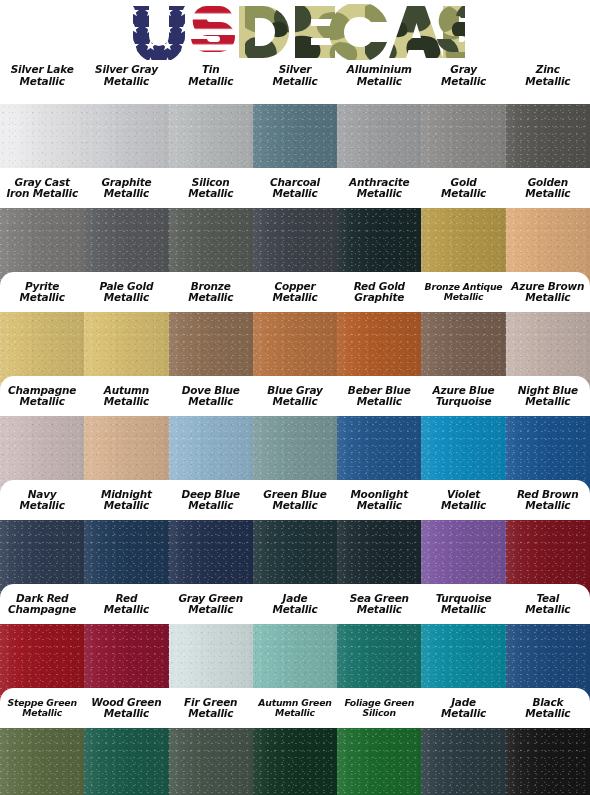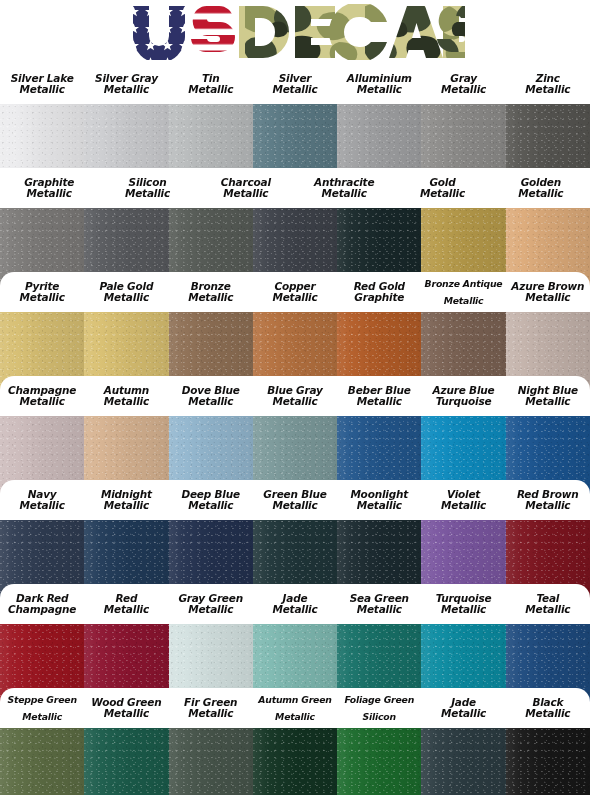--- a/index.html
+++ b/index.html
@@ -101,37 +101,36 @@
   }
   .row:first-child .label-band { border-radius: 0; }
 
   
   .top-label-band {
     position: relative;
     width: 590px;
     height: 40px;
     background: #ffffff;
     display: flex;
-    align-items: center;
   }
 
   .label {
     flex: 1 1 0;
     text-align: center;
     font-family: "DejaVu Sans", sans-serif;
     font-weight: 700;
     font-style: italic;
     font-size: 10.5px;
     line-height: 11.5px;
     color: #100f0f;
     letter-spacing: -.2px;
     padding: 0 1px;
     white-space: pre-line;
   }
-  .label.small { font-size: 9.3px; line-height: 17px; }
+  .label.small { font-size: 9.3px; line-height: 10px; }
 </style>
 </head>
 <body>
 
 <div id="page">
 
   <div class="header">
     <svg class="logo-svg" width="340" height="56" viewBox="0 0 340 56" aria-label="US DECALS">
       <defs>
 
@@ -202,20 +201,22 @@
         <div class="swatches">
           <div class="swatch" title="Silver Lake Metallic" style="background: rgb(236, 236, 238);"></div>
           <div class="swatch" title="Silver Gray Metallic" style="background: rgb(205, 206, 209);"></div>
           <div class="swatch" title="Tin Metallic" style="background: rgb(185, 188, 189);"></div>
           <div class="swatch" title="Silver Metallic" style="background: rgb(91, 122, 133);"></div>
           <div class="swatch" title="Alluminium Metallic" style="background: rgb(160, 161, 163);"></div>
           <div class="swatch" title="Gray Metallic" style="background: rgb(141, 140, 138);"></div>
           <div class="swatch" title="Zinc Metallic" style="background: rgb(86, 85, 81);"></div>
         </div>
         <div class="label-band">
+          <div class="label">Gray Cast
+Iron Metallic</div>
           <div class="label">Graphite
 Metallic</div>
           <div class="label">Silicon
 Metallic</div>
           <div class="label">Charcoal
 Metallic</div>
           <div class="label">Anthracite
 Metallic</div>
           <div class="label">Gold
 Metallic</div>

